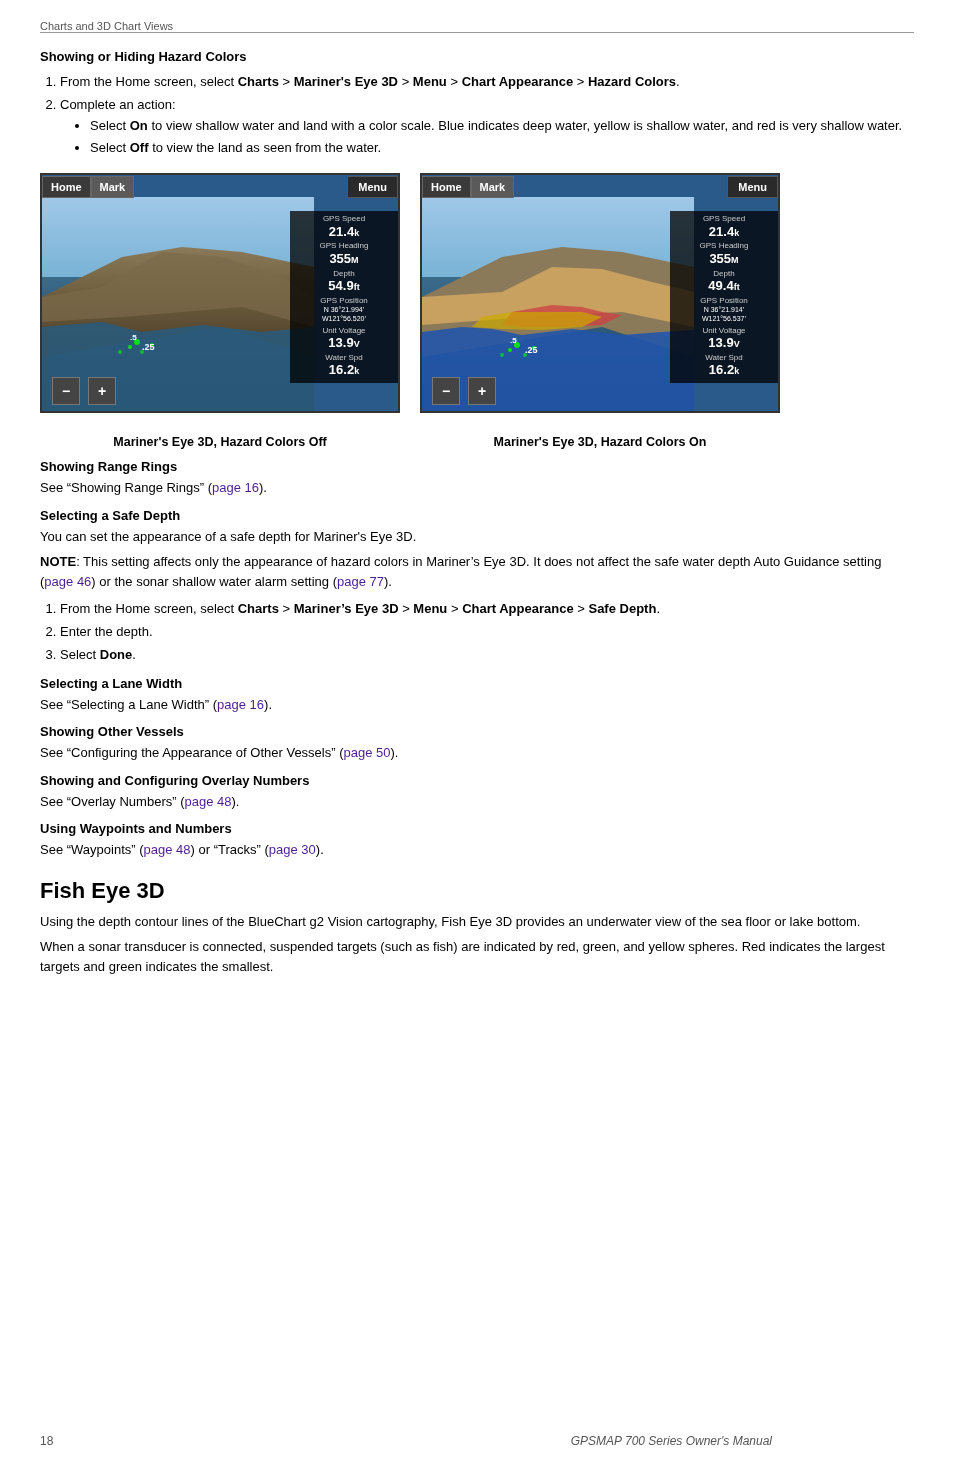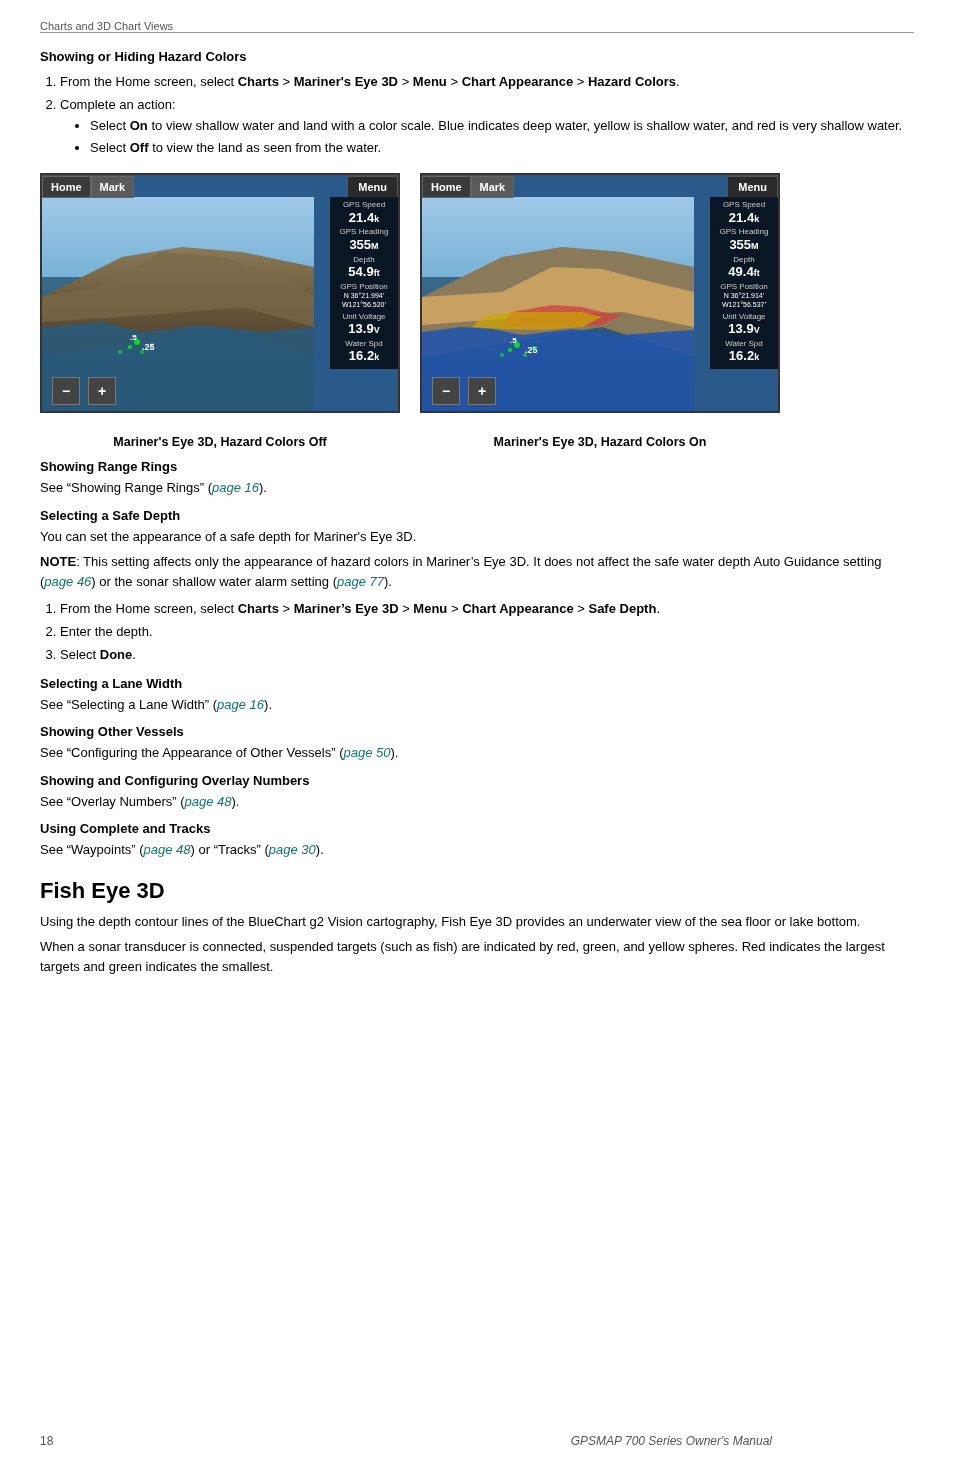--- a/index.html
+++ b/index.html
@@ -50,23 +50,22 @@
       margin-left: 30px;
       margin-bottom: 6px;
       list-style-type: disc;
     }
     ul li {
       font-size: 13px;
       line-height: 1.6;
       margin-bottom: 2px;
     }
     a {
-      color: #0f766e;
+      color: #4c1d95;
       text-decoration: none;
-      font-style: italic;
     }
     .images-row {
       display: flex;
       flex-direction: row;
       gap: 20px;
       margin: 14px 0 8px 0;
       align-items: flex-start;
     }
     .image-block {
       display: flex;
@@ -121,27 +120,27 @@
       font-weight: bold;
       padding: 2px 10px;
       height: 22px;
       display: flex;
       align-items: center;
       border: 1px solid #555;
     }
     
     .chart-sidebar {
       position: absolute;
-      top: 22px;
+      top: 36px;
       right: 0;
-      width: 68px;
+      width: 108px;
       background: rgba(0,0,0,0.75);
       color: #fff;
       font-size: 9px;
-      padding: 3px 4px;
+      padding: 3px 20px;
       z-index: 10;
     }
     .sidebar-item {
       margin-bottom: 2px;
       text-align: center;
     }
     .sidebar-label {
       font-size: 8px;
       color: #ccc;
       line-height: 1.2;
@@ -456,21 +455,21 @@
 </div>
 
 <div class="section-divider">
   <div class="section-title">Showing and Configuring Overlay Numbers</div>
   <div class="body-text">
     <span>See “Overlay Numbers” (</span><a href="#page48">page 48</a><span>).</span>
   </div>
 </div>
 
 <div class="section-divider">
-  <div class="section-title">Using Complete and Tracks</div>
+  <div class="section-title">Using Waypoints and Numbers</div>
   <div class="body-text">
     <span>See “Waypoints” (</span><a href="#page26">page 48</a><span>) or “Tracks” (</span><a href="#page30">page 30</a><span>).</span>
   </div>
 </div>
 
 <div class="section-divider">
   <div class="fish-eye-title">Fish Eye 3D</div>
   <div class="body-text">Using the depth contour lines of the BlueChart g2 Vision cartography, Fish Eye 3D provides an underwater view of the sea floor or lake bottom.</div>
   <div class="body-text">When a sonar transducer is connected, suspended targets (such as fish) are indicated by red, green, and yellow spheres. Red indicates the largest targets and green indicates the smallest.</div>
 </div>

